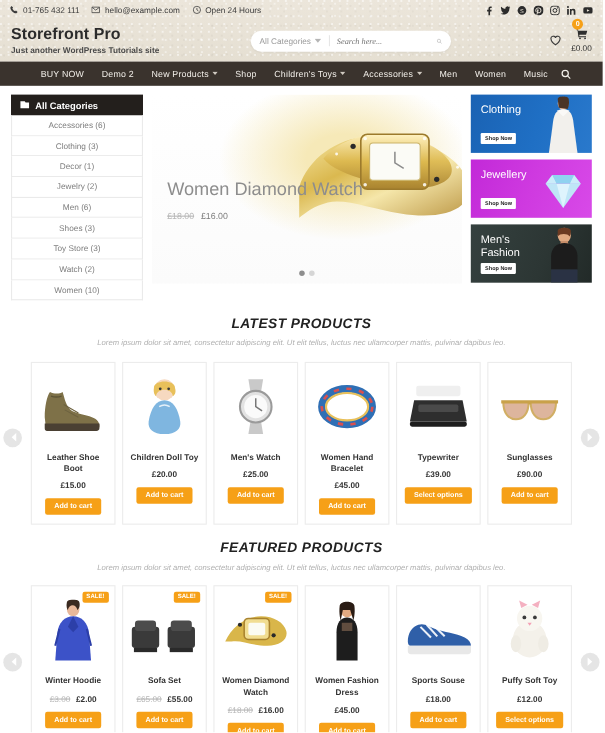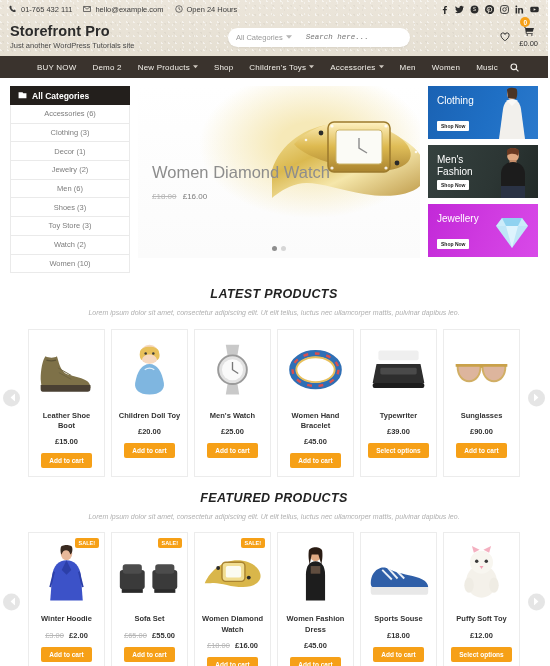--- a/index.html
+++ b/index.html
@@ -30,31 +30,31 @@
   .topbar .info { display: flex; align-items: center; gap: 4px; margin-right: 11px; white-space: nowrap; }
   .topbar .info .ico { width: 8px; height: 8px; display: inline-block; fill: #3b3b3b; }
   .spacer { flex: 1; }
   .socials { display: flex; align-items: center; gap: 6px; }
   .socials .s { width: 9px; height: 9px; display: block; fill: #2c2c2c; }
 
   
   .masthead { height: 38px; display: flex; align-items: center; padding: 0 10px; }
   .brand { width: 190px; }
   .brand .name { font-size: 14.5px; font-weight: bold; color: #2b2b2b; letter-spacing: .1px; line-height: 1.05; }
-  .brand .tag { font-size: 7.5px; color: #4a4a4a; margin-top: 1px; }
+  .brand .tag { font-size: 7.5px; color: #4a4a4a; margin-top: 1px; font-weight: bold; }
   .searchwrap { flex: 1; display: flex; justify-content: center; }
   .searchbar {
     width: 182px; height: 19px; background: #fff; border-radius: 10px;
     display: flex; align-items: center; padding: 0 8px; box-shadow: 0 1px 2px rgba(0,0,0,.06);
   }
   .cat-select { display: flex; align-items: center; gap: 3px; font-size: 7.5px; color: #9a9a9a; white-space: nowrap; }
   .cat-select .chev { width: 6px; height: 4px; fill: #b5b5b5; }
   .sep { width: 1px; height: 10px; background: #e6e6e6; margin: 0 7px; }
   .search-input {
-    border: 0; outline: 0; font-family: Liberation Mono, monospace; font-size: 7.5px; color: #9a9a9a;
+    border: 0; outline: 0; font-family: Liberation Serif, serif; font-size: 7.5px; color: #9a9a9a;
     flex: 1; background: transparent; font-style: italic;
   }
   .search-ico { width: 9px; height: 9px; fill: none; stroke: #b9b9b9; stroke-width: 2; }
   .cartwrap { width: 100px; display: flex; align-items: center; justify-content: flex-end; gap: 9px; position: relative; }
   .heart-ico { width: 10px; height: 10px; fill: none; stroke: #3a3a3a; stroke-width: 1.6; }
   .cartbox { display: flex; align-items: center; gap: 3px; position: relative; flex-direction: column; }
   .cart-ico { width: 10px; height: 10px; fill: #2f2f2f; }
   .cart-total { font-size: 7.5px; color: #2f2f2f; }
   .cart-badge {
     position: absolute; top: -9px; left: 1px; background: #f6a017; color: #fff;
@@ -386,41 +386,41 @@
       <div class="promo promo-clothing">
         <div class="label">Clothing</div>
         <div class="shopnow">Shop Now</div>
         <svg class="promo-figure" viewBox="0 0 52 53">
           <ellipse cx="26" cy="8" rx="5" ry="6" fill="#e8b89a"></ellipse>
           <path d="M21 4c0-3 10-3 10 0 1 6-1 9-1 9l-8-1z" fill="#4a3426"></path>
           <path d="M26 13c5 0 8 4 9 10l4 30H13l4-30c1-6 4-10 9-10z" fill="#f2f0ec"></path>
           <path d="M20 14l6 6 6-6" fill="#ffffff" opacity=".6"></path>
         </svg>
       </div>
+      <div class="promo promo-jewel">
+        <div class="label">Jewellery</div>
+        <div class="shopnow">Shop Now</div>
+        <svg class="promo-figure" viewBox="0 0 52 53">
+          <path d="M10 22h32l-16 22z" fill="#bfe6f7"></path>
+          <path d="M10 22l6-8h20l6 8z" fill="#8fd2f0"></path>
+          <path d="M16 14l4 8h-10zM36 14l-4 8h10z" fill="#d9f2fc" opacity=".8"></path>
+          <path d="M20 22h12l-6 22z" fill="#e8f8ff" opacity=".75"></path>
+        </svg>
+      </div>
       <div class="promo promo-men">
         <div class="label">Men's Fashion</div>
         <div class="shopnow">Shop Now</div>
         <svg class="promo-figure" viewBox="0 0 52 53">
           <ellipse cx="27" cy="10" rx="6" ry="7" fill="#e0a982"></ellipse>
           <path d="M21 6c0-4 12-4 12 0 0 3-1 5-1 5-2-3-9-3-11 0 0 0 0-2 0-5z" fill="#6b3a22"></path>
           <path d="M24 15h6c2 6 0 6 0 6h-6s-2 0-0-6z" fill="#c88f6b"></path>
           <path d="M27 17c7 0 12 5 12 12v12H15V29c0-7 5-12 12-12z" fill="#1c1c1c"></path>
           <path d="M15 41h24v12H15z" fill="#2a3244"></path>
         </svg>
       </div>
-      <div class="promo promo-jewel">
-        <div class="label">Jewellery</div>
-        <div class="shopnow">Shop Now</div>
-        <svg class="promo-figure" viewBox="0 0 52 53">
-          <path d="M10 22h32l-16 22z" fill="#bfe6f7"></path>
-          <path d="M10 22l6-8h20l6 8z" fill="#8fd2f0"></path>
-          <path d="M16 14l4 8h-10zM36 14l-4 8h10z" fill="#d9f2fc" opacity=".8"></path>
-          <path d="M20 22h12l-6 22z" fill="#e8f8ff" opacity=".75"></path>
-        </svg>
-      </div>
     </div>
   </div>
 
   <div class="section-head">
     <div class="section-title">LATEST PRODUCTS</div>
     <div class="section-sub">Lorem ipsum dolor sit amet, consectetur adipiscing elit. Ut elit tellus, luctus nec ullamcorper mattis, pulvinar dapibus leo.</div>
   </div>
 
   <div class="carousel">
     <div class="cards">

